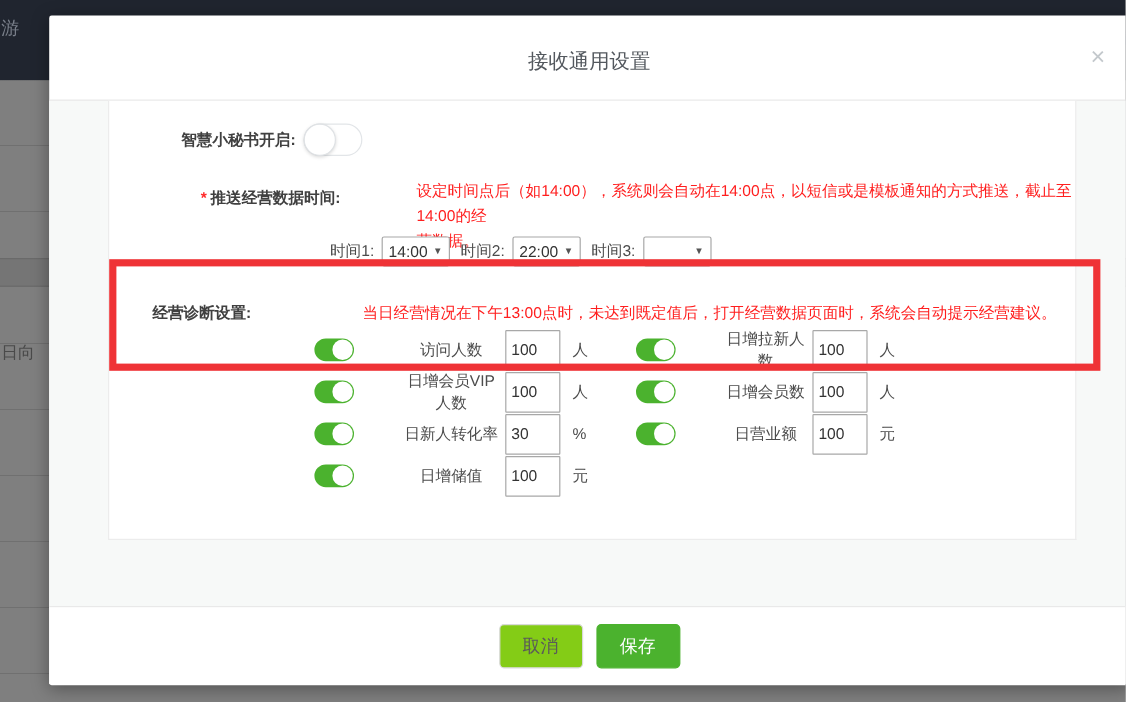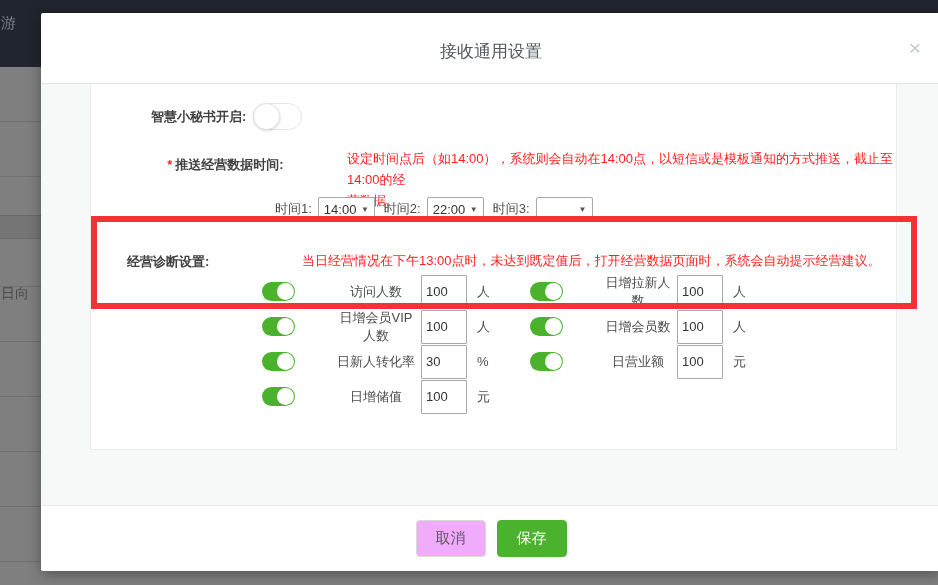--- a/index.html
+++ b/index.html
@@ -64,21 +64,21 @@
   .m-label{ width:122px; text-align:center; font-size:13px; color:#4c4c4c; margin-right:4px;padding-left:40px; }
   .m-col2 .m-label{ width:110px; }
   .m-input{ width:46px; height:23px; border:1px solid #a8a8a8; border-radius:1px; font-size:13px;
       color:#333; padding:16px 4px; font-family:inherit; }
   .m-unit{ font-size:13px; color:#4c4c4c; margin-left:10px; }
 
   
   .m-footer{ height:65px; background:#fff; border-top:1px solid #e9e9e9;
       display:flex; align-items:center; justify-content:center; gap:11px; }
   .btn{ height:37px; padding:0 19px; font-size:15px; border-radius:4px; cursor:pointer; font-family:inherit; }
-  .btn-cancel{ background:#f0abfc; border:1px solid #d9d9d9; color:#5a5a5a; }
+  .btn-cancel{ background:#84cc16; border:1px solid #d9d9d9; color:#5a5a5a; }
   .btn-save{ background:var(--green); border:1px solid var(--green); color:#fff; }
 </style>
 </head>
 <body>
 
 <div class="navbar">
   <span class="nav-left-text">游</span>
   <div class="nav-right-wrap">
     <span class="nav-msg-icon"></span>
     <span class="nav-right-text">游</span>

